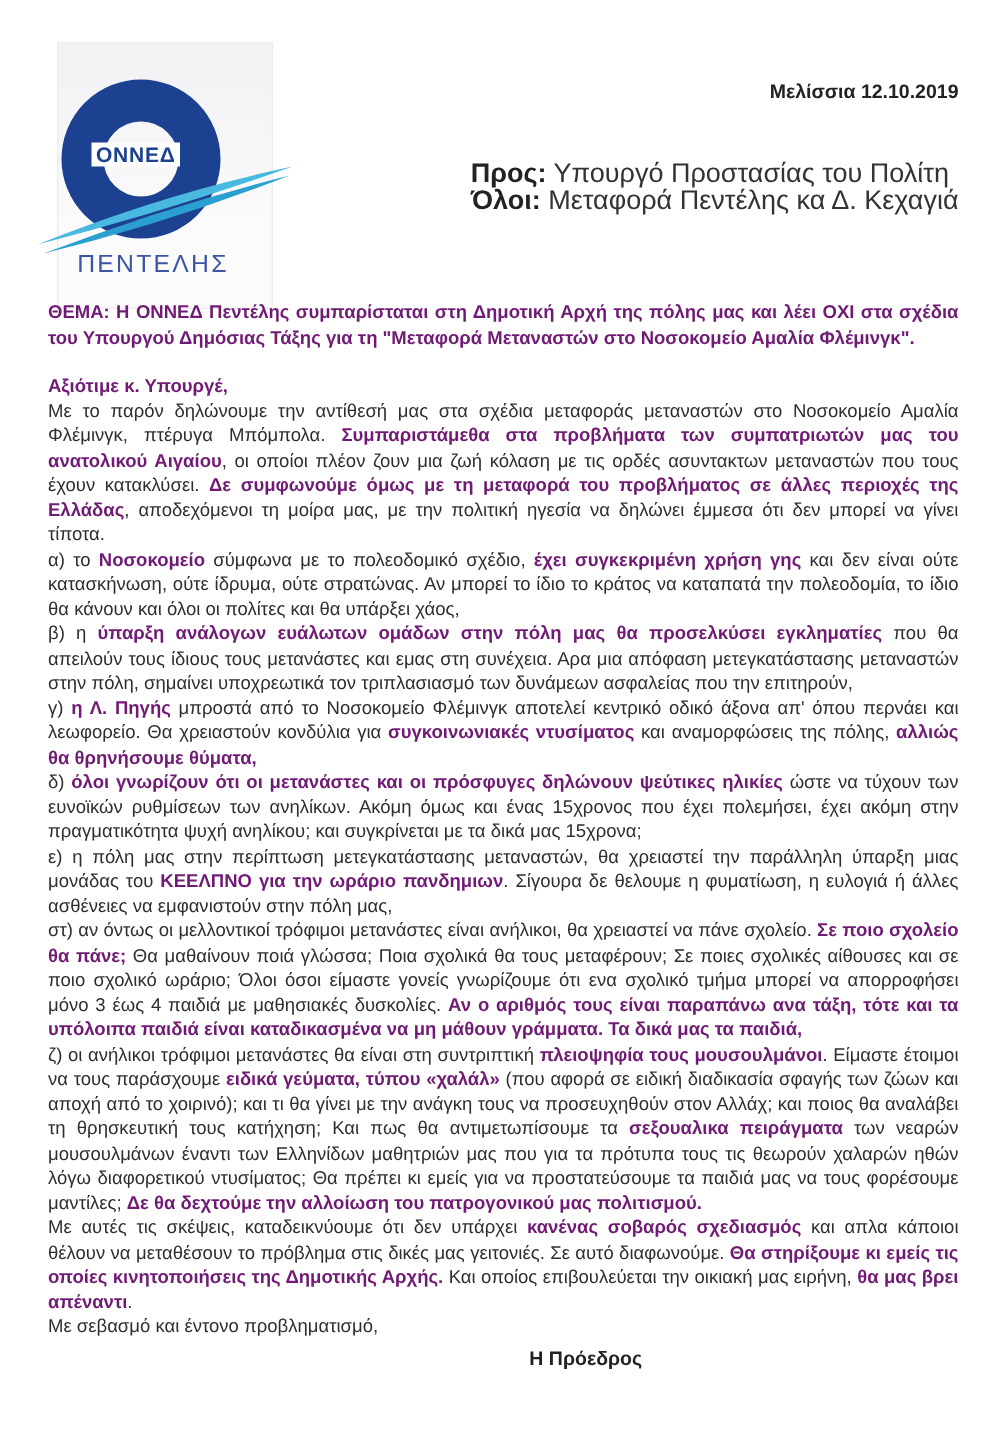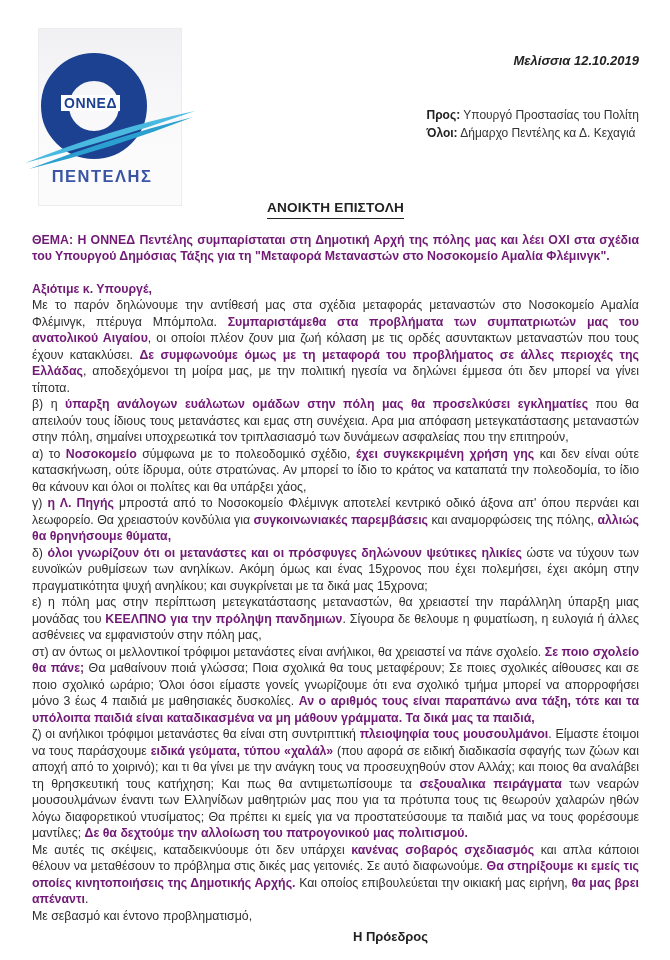--- a/index.html
+++ b/index.html
@@ -24,29 +24,29 @@
   .org-label{
     position:absolute;left:22px;top:66px;background:#ffffff;
     color:var(--navy,#1c4191);font-weight:bold;font-size:14px;
     padding:0 3px;letter-spacing:.5px;
   }
   .swoosh{position:absolute;left:-16px;top:76px;width:176px;height:72px;overflow:visible;}
   .sw1{fill:var(--light-blue,#4ab9e0);}
   .sw2{fill:var(--teal,#2a9fd0);}
   .branch-label{
     position:absolute;left:0;right:16px;top:138px;text-align:center;
-    color:var(--branch-blue,#3b54a4);font-weight:bold;font-size:16.5px;letter-spacing:1.5px;
+    color:var(--branch-blue,#3b54a4);font-weight:normal;font-size:16.5px;letter-spacing:1.5px;
   }
 
   
   .date-line{
     position:absolute;right:31px;top:53px;
-    font-weight:bold;font-style:italic;font-size:13px;color:#222;
+    font-weight:bold;font-size:13px;color:#222;
   }
-  .addr-block{position:absolute;right:31px;top:106px;font-size:12px;line-height:18px;color:#333;}
+  .addr-block{position:absolute;right:31px;top:106px;font-size:18px;line-height:18px;color:#333;}
   .addr-line2{padding-left:46px;}
   .addr-label{font-weight:bold;color:#222;}
 
   
   .doc{
     position:absolute;left:32px;width:607px;top:200px;
     font-size:12.35px;line-height:16.5px;text-align:justify;color:var(--text,#2e2e2e);
   }
   .title-wrap{text-align:center;margin-bottom:13px;}
   .letter-title{
@@ -72,37 +72,34 @@
       <path class="sw1" d="M2 58 Q 86 24 172 6 Q 88 36 2 58 Z"></path>
     </svg>
     <div class="org-label">ΟΝΝΕΔ</div>
     <div class="branch-label">ΠΕΝΤΕΛΗΣ</div>
   </div>
 
   <div class="date-line">Μελίσσια 12.10.2019</div>
 
   <div class="addr-block">
     <div><span class="addr-label">Προς:</span><span> Υπουργό Προστασίας  του Πολίτη</span></div>
-    <div><span class="addr-label">Όλοι:</span><span> Δήμαρχο Πεντέλης κα Δ. Κεχαγιά</span></div>
+    <div><span class="addr-label">Όλοι:</span><span> Μεταφορά Πεντέλης κα Δ. Κεχαγιά</span></div>
   </div>
 
   <div class="doc">
-    <div class="title-wrap">
-      <span class="letter-title">ΑΝΟΙΚΤΗ ΕΠΙΣΤΟΛΗ</span>
-    </div>
 
     <div id="body-paragraphs">
         <p class="sp"><b>ΘΕΜΑ: Η ΟΝΝΕΔ Πεντέλης συμπαρίσταται στη Δημοτική Αρχή της πόλης μας και λέει ΟΧΙ στα σχέδια του Υπουργού Δημόσιας Τάξης για τη "Μεταφορά Μεταναστών στο Νοσοκομείο Αμαλία Φλέμινγκ".</b></p>
         <p><b>Αξιότιμε κ. Υπουργέ,</b></p>
         <p><span>Με το παρόν δηλώνουμε την αντίθεσή μας στα σχέδια μεταφοράς μεταναστών στο Νοσοκομείο Αμαλία Φλέμινγκ, πτέρυγα Μπόμπολα. </span><b>Συμπαριστάμεθα στα προβλήματα των συμπατριωτών μας του ανατολικού Αιγαίου</b><span>, οι οποίοι πλέον ζουν μια ζωή κόλαση με τις ορδές ασυντακτων μεταναστών που τους έχουν κατακλύσει. </span><b>Δε συμφωνούμε όμως με τη μεταφορά του προβλήματος σε άλλες περιοχές της Ελλάδας</b><span>, αποδεχόμενοι τη μοίρα μας, με την πολιτική ηγεσία να δηλώνει έμμεσα ότι δεν μπορεί να γίνει τίποτα.</span></p>
+        <p><span>α) το </span><b>Νοσοκομείο</b><span> σύμφωνα με το πολεοδομικό σχέδιο, </span><b>έχει συγκεκριμένη χρήση γης</b><span> και δεν είναι ούτε κατασκήνωση, ούτε ίδρυμα, ούτε στρατώνας. Αν μπορεί το ίδιο το κράτος να καταπατά την πολεοδομία, το ίδιο θα κάνουν και όλοι οι πολίτες και θα υπάρξει χάος,</span></p>
         <p><span>β) η </span><b>ύπαρξη ανάλογων ευάλωτων ομάδων στην πόλη μας θα προσελκύσει εγκληματίες</b><span> που θα απειλούν τους ίδιους τους μετανάστες και εμας στη συνέχεια. Αρα μια απόφαση μετεγκατάστασης μεταναστών στην πόλη, σημαίνει υποχρεωτικά τον τριπλασιασμό των δυνάμεων ασφαλείας που την επιτηρούν,</span></p>
-        <p><span>α) το </span><b>Νοσοκομείο</b><span> σύμφωνα με το πολεοδομικό σχέδιο, </span><b>έχει συγκεκριμένη χρήση γης</b><span> και δεν είναι ούτε κατασκήνωση, ούτε ίδρυμα, ούτε στρατώνας. Αν μπορεί το ίδιο το κράτος να καταπατά την πολεοδομία, το ίδιο θα κάνουν και όλοι οι πολίτες και θα υπάρξει χάος,</span></p>
-        <p><span>γ) </span><b>η Λ. Πηγής</b><span> μπροστά από το Νοσοκομείο Φλέμινγκ αποτελεί κεντρικό οδικό άξονα απ' όπου περνάει και λεωφορείο. Θα χρειαστούν κονδύλια για </span><b>συγκοινωνιακές παρεμβάσεις</b><span> και αναμορφώσεις της πόλης, </span><b>αλλιώς θα θρηνήσουμε θύματα,</b></p>
+        <p><span>γ) </span><b>η Λ. Πηγής</b><span> μπροστά από το Νοσοκομείο Φλέμινγκ αποτελεί κεντρικό οδικό άξονα απ' όπου περνάει και λεωφορείο. Θα χρειαστούν κονδύλια για </span><b>συγκοινωνιακές ντυσίματος</b><span> και αναμορφώσεις της πόλης, </span><b>αλλιώς θα θρηνήσουμε θύματα,</b></p>
         <p><span>δ) </span><b>όλοι γνωρίζουν ότι οι μετανάστες και οι πρόσφυγες δηλώνουν ψεύτικες ηλικίες</b><span> ώστε να τύχουν των ευνοϊκών ρυθμίσεων των ανηλίκων. Ακόμη όμως και ένας 15χρονος που έχει πολεμήσει, έχει ακόμη στην πραγματικότητα ψυχή ανηλίκου; και συγκρίνεται με τα δικά μας 15χρονα;</span></p>
-        <p><span>ε) η πόλη μας στην περίπτωση μετεγκατάστασης μεταναστών, θα χρειαστεί την παράλληλη ύπαρξη μιας μονάδας του </span><b>ΚΕΕΛΠΝΟ για την πρόληψη πανδημιων</b><span>. Σίγουρα δε θελουμε η φυματίωση, η ευλογιά ή άλλες ασθένειες να εμφανιστούν στην πόλη μας,</span></p>
+        <p><span>ε) η πόλη μας στην περίπτωση μετεγκατάστασης μεταναστών, θα χρειαστεί την παράλληλη ύπαρξη μιας μονάδας του </span><b>ΚΕΕΛΠΝΟ για την ωράριο πανδημιων</b><span>. Σίγουρα δε θελουμε η φυματίωση, η ευλογιά ή άλλες ασθένειες να εμφανιστούν στην πόλη μας,</span></p>
         <p><span>στ) αν όντως οι μελλοντικοί τρόφιμοι μετανάστες είναι ανήλικοι, θα χρειαστεί να πάνε σχολείο. </span><b>Σε ποιο σχολείο θα πάνε;</b><span> Θα μαθαίνουν ποιά γλώσσα; Ποια σχολικά θα τους μεταφέρουν; Σε ποιες σχολικές αίθουσες και σε ποιο σχολικό ωράριο; Όλοι όσοι είμαστε γονείς γνωρίζουμε ότι ενα σχολικό τμήμα μπορεί να απορροφήσει μόνο 3 έως 4 παιδιά με μαθησιακές δυσκολίες. </span><b>Αν ο αριθμός τους είναι παραπάνω ανα τάξη, τότε και τα υπόλοιπα παιδιά είναι καταδικασμένα να μη μάθουν γράμματα. Τα δικά μας τα παιδιά,</b></p>
         <p><span>ζ) οι ανήλικοι τρόφιμοι μετανάστες θα είναι στη συντριπτική </span><b>πλειοψηφία τους μουσουλμάνοι</b><span>. Είμαστε έτοιμοι να τους παράσχουμε </span><b>ειδικά γεύματα, τύπου «χαλάλ»</b><span> (που αφορά σε ειδική διαδικασία σφαγής των ζώων και αποχή από το χοιρινό); και τι θα γίνει με την ανάγκη τους να προσευχηθούν στον Αλλάχ; και ποιος θα αναλάβει τη θρησκευτική τους κατήχηση; Και πως θα αντιμετωπίσουμε τα </span><b>σεξουαλικα πειράγματα</b><span> των νεαρών μουσουλμάνων έναντι των Ελληνίδων μαθητριών μας που για τα πρότυπα τους τις θεωρούν χαλαρών ηθών λόγω διαφορετικού ντυσίματος; Θα πρέπει κι εμείς για να προστατεύσουμε τα παιδιά μας να τους φορέσουμε μαντίλες; </span><b>Δε θα δεχτούμε την αλλοίωση του πατρογονικού μας πολιτισμού.</b></p>
         <p><span>Με αυτές τις σκέψεις, καταδεικνύουμε ότι δεν υπάρχει </span><b>κανένας σοβαρός σχεδιασμός</b><span> και απλα κάποιοι θέλουν να μεταθέσουν το πρόβλημα στις δικές μας γειτονιές. Σε αυτό διαφωνούμε. </span><b>Θα στηρίξουμε κι εμείς τις οποίες κινητοποιήσεις της Δημοτικής Αρχής.</b><span> Και οποίος επιβουλεύεται την οικιακή μας ειρήνη, </span><b>θα μας βρει απέναντι</b><span>.</span></p>
         <p><span>Με σεβασμό και έντονο προβληματισμό,</span></p>
       </div>
 
     <div class="sig">
       <div class="sig-role">Η Πρόεδρος</div>
 
     </div>

